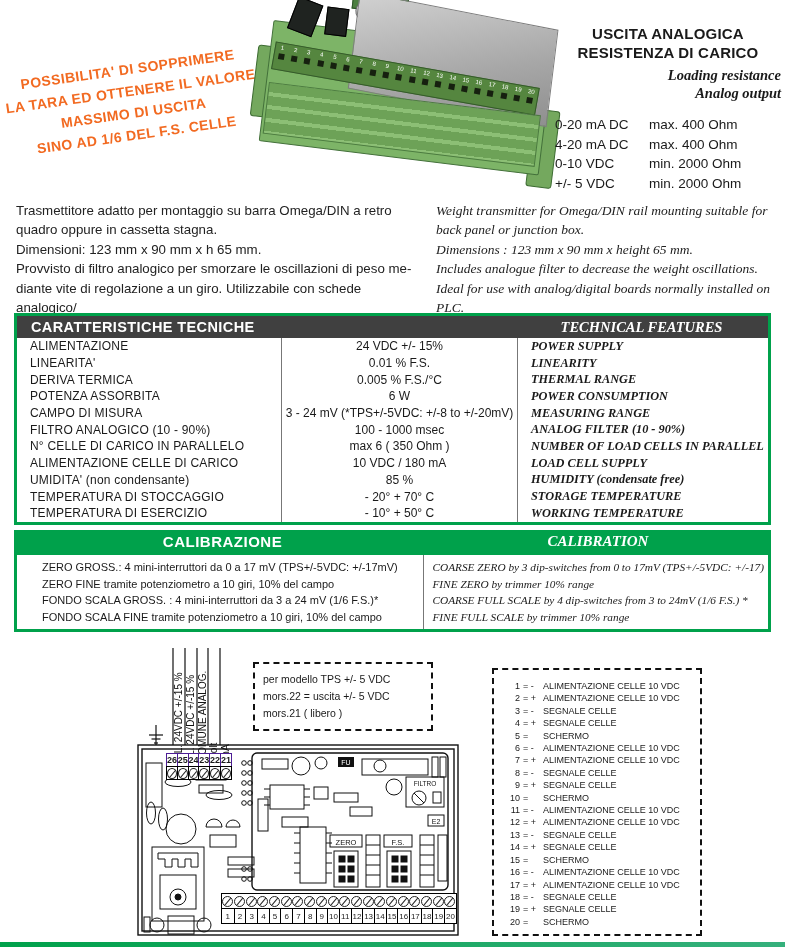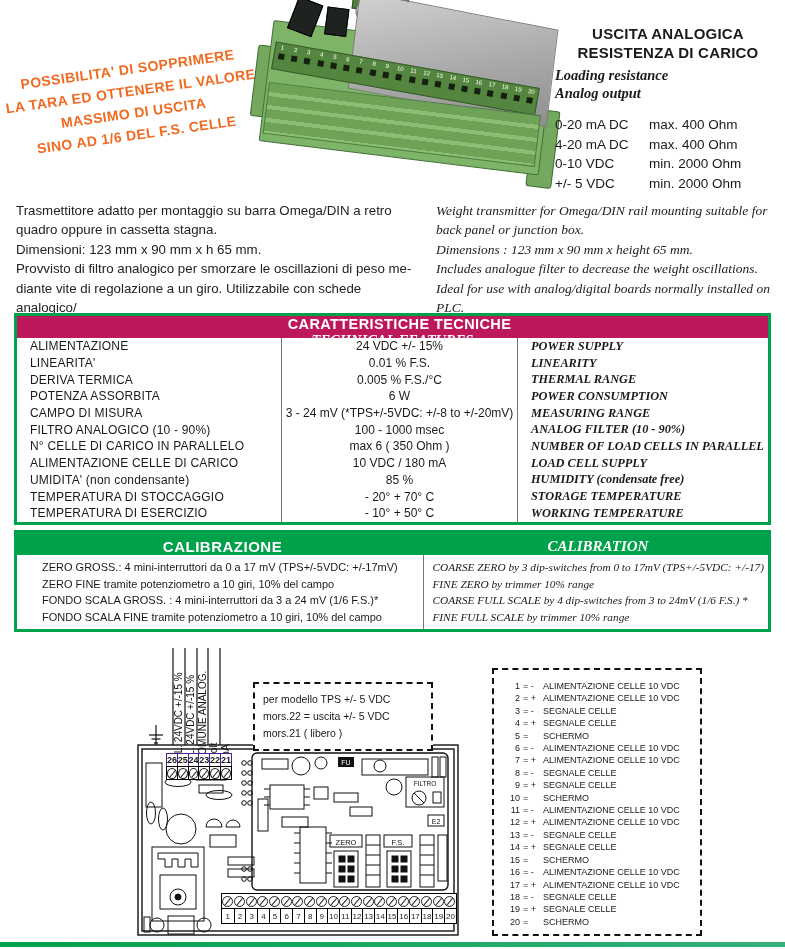--- a/index.html
+++ b/index.html
@@ -33,63 +33,63 @@
   .ph-strip{position:absolute;left:34px;top:64px;width:266px;height:26px;background:#55863f;
             border:1px solid #34592a;transform:rotate(3deg);display:flex;}
   .ph-cell{width:13.3px;display:flex;flex-direction:column;align-items:center;padding-top:1px;}
   .ph-num{font-size:6px;line-height:7px;color:#fff;}
   .ph-hole{width:6px;height:6px;background:#16200f;margin-top:2px;}
 
   
   .outspec{position:absolute;left:555px;top:24px;width:226px;}
   .outspec .t{font-weight:bold;font-size:15px;line-height:19px;text-align:center;letter-spacing:.2px;}
   .outspec .s{font-family:"Liberation Serif",serif;font-style:italic;font-weight:bold;
-              font-size:14.5px;line-height:18px;text-align:left;}
+              font-size:14.5px;line-height:18px;text-align:right;}
   .outspec .rows{margin-top:13px;}
   .outspec .row{display:flex;font-size:13.5px;line-height:19.5px;}
   .outspec .range{width:94px;}
 
   
   .intro-it{position:absolute;left:16px;top:201px;width:398px;font-size:13.3px;line-height:19.4px;
             white-space:pre-line;color:#222;}
   .intro-en{position:absolute;left:436px;top:201px;width:366px;font-family:"Liberation Serif",serif;
             font-style:italic;font-size:13.5px;line-height:19.4px;white-space:pre-line;color:#222;}
 
   
   .tech{position:absolute;left:14px;top:313px;width:757px;border:3px solid #00a14b;box-sizing:border-box;}
-  .tech-header{height:22px;background:#be185d;display:flex;align-items:center;flex-direction:column;}
+  .tech-header{height:22px;background:#404040;display:flex;align-items:center;}
   .tech-title-it{flex:1;padding-left:14px;color:#fff;font-weight:bold;font-size:14.5px;letter-spacing:.4px;}
   .tech-title-en{width:253px;text-align:center;color:#fff;font-family:"Liberation Serif",serif;
                  font-style:italic;font-weight:bold;font-size:14.5px;}
   .trow{display:flex;align-items:stretch;height:16.7px;}
   .c-it{width:264px;box-sizing:border-box;padding-left:13px;font-size:12px;letter-spacing:.2px;
         display:flex;align-items:center;white-space:nowrap;text-align:right;}
   .c-val{width:237px;box-sizing:border-box;border-left:1px solid #777;border-right:1px solid #777;
          font-size:12px;display:flex;align-items:center;justify-content:center;white-space:nowrap;}
   .c-en{flex:1;padding-left:13px;font-family:"Liberation Serif",serif;font-style:italic;font-weight:bold;
         font-size:12.3px;display:flex;align-items:center;white-space:nowrap;}
 
   
   .calib{position:absolute;left:14px;top:530px;width:757px;border:3px solid #00a14b;box-sizing:border-box;}
-  .calib-header{height:22px;background:#00a14b;display:flex;align-items:flex-end;}
+  .calib-header{height:22px;background:#00a14b;display:flex;align-items:flex-start;}
   .calib-title-it{width:411px;text-align:center;color:#fff;font-weight:bold;font-size:15px;letter-spacing:.5px;}
   .calib-title-en{flex:1;text-align:center;color:#fff;font-family:"Liberation Serif",serif;
                   font-style:italic;font-weight:bold;font-size:15px;}
   .calib-body{display:flex;padding-left:12px;}
   .cal-it{width:411px;box-sizing:border-box;border-right:1px solid #777;padding:4px 6px 4px 13px;}
   .cal-en{flex:1;padding:4px 4px 4px 8px;}
   .cal-it .cal-line{font-size:11px;line-height:16.5px;white-space:nowrap;}
   .cal-en .cal-line{font-family:"Liberation Serif",serif;font-style:italic;font-size:11.3px;
                     line-height:16.5px;white-space:nowrap;}
 
   
   .diagram-svg{position:absolute;left:0;top:635px;}
   .wlabel{position:absolute;width:120px;height:12px;line-height:12px;font-size:10px;white-space:nowrap;
           transform-origin:left bottom;transform:rotate(-90deg);color:#111;}
-  .notebox{position:absolute;left:253px;top:682px;width:160px;border:2px dashed #111;background:#fff;
+  .notebox{position:absolute;left:253px;top:662px;width:160px;border:2px dashed #111;background:#fff;
            padding:7px 8px;font-size:10.5px;line-height:17px;white-space:pre-line;}
   .legend{position:absolute;left:492px;top:668px;width:210px;height:268px;border:2px dashed #111;
           background:#fff;box-sizing:border-box;padding:10px 4px 6px 10px;}
   .legend-row{display:flex;font-size:9px;line-height:12.4px;white-space:nowrap;}
   .l-num{width:16px;text-align:right;}
   .l-eq{width:20px;text-align:left;padding-left:3px;}
   .l-label{flex:1;}
 
   
   .ublock{position:absolute;left:167px;top:753px;display:flex;flex-direction:column;}

